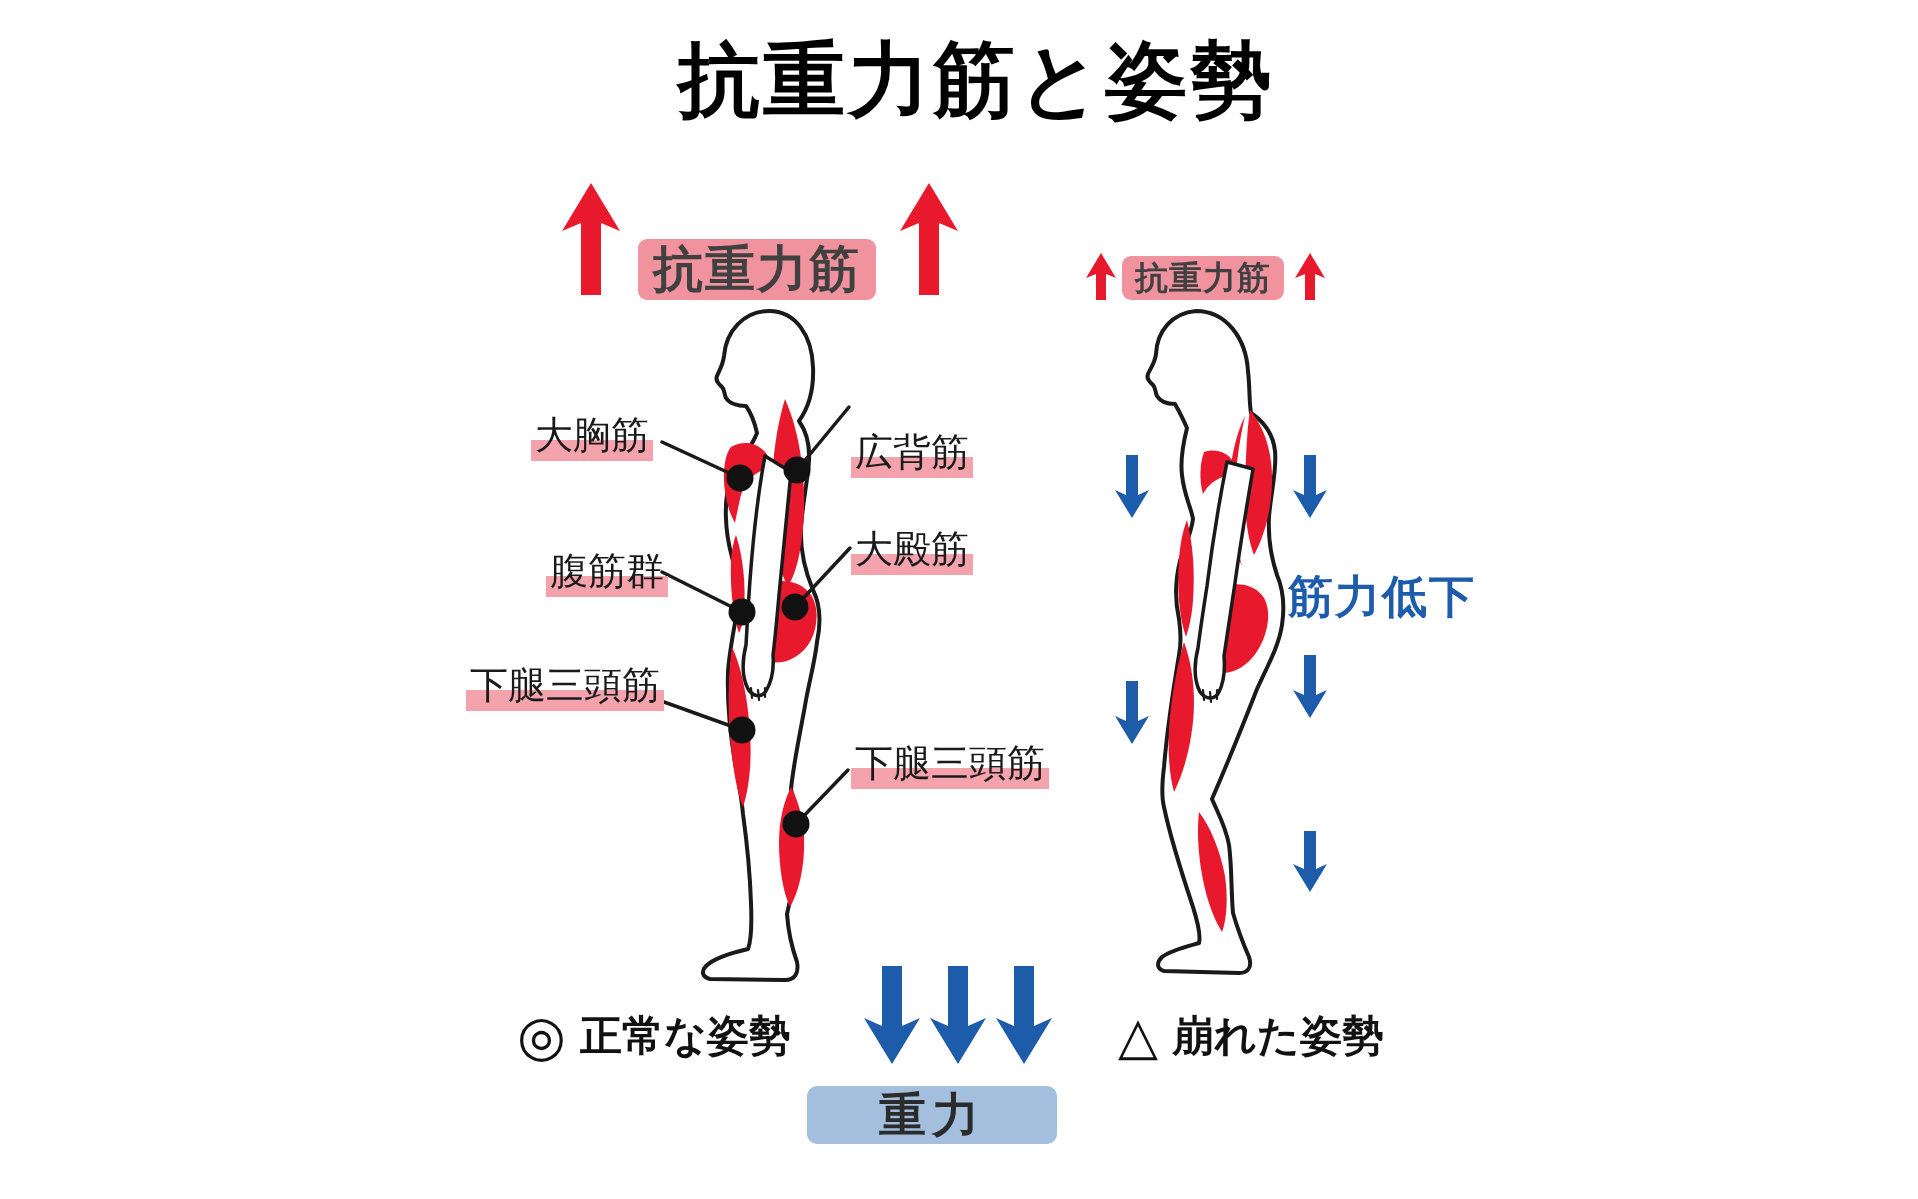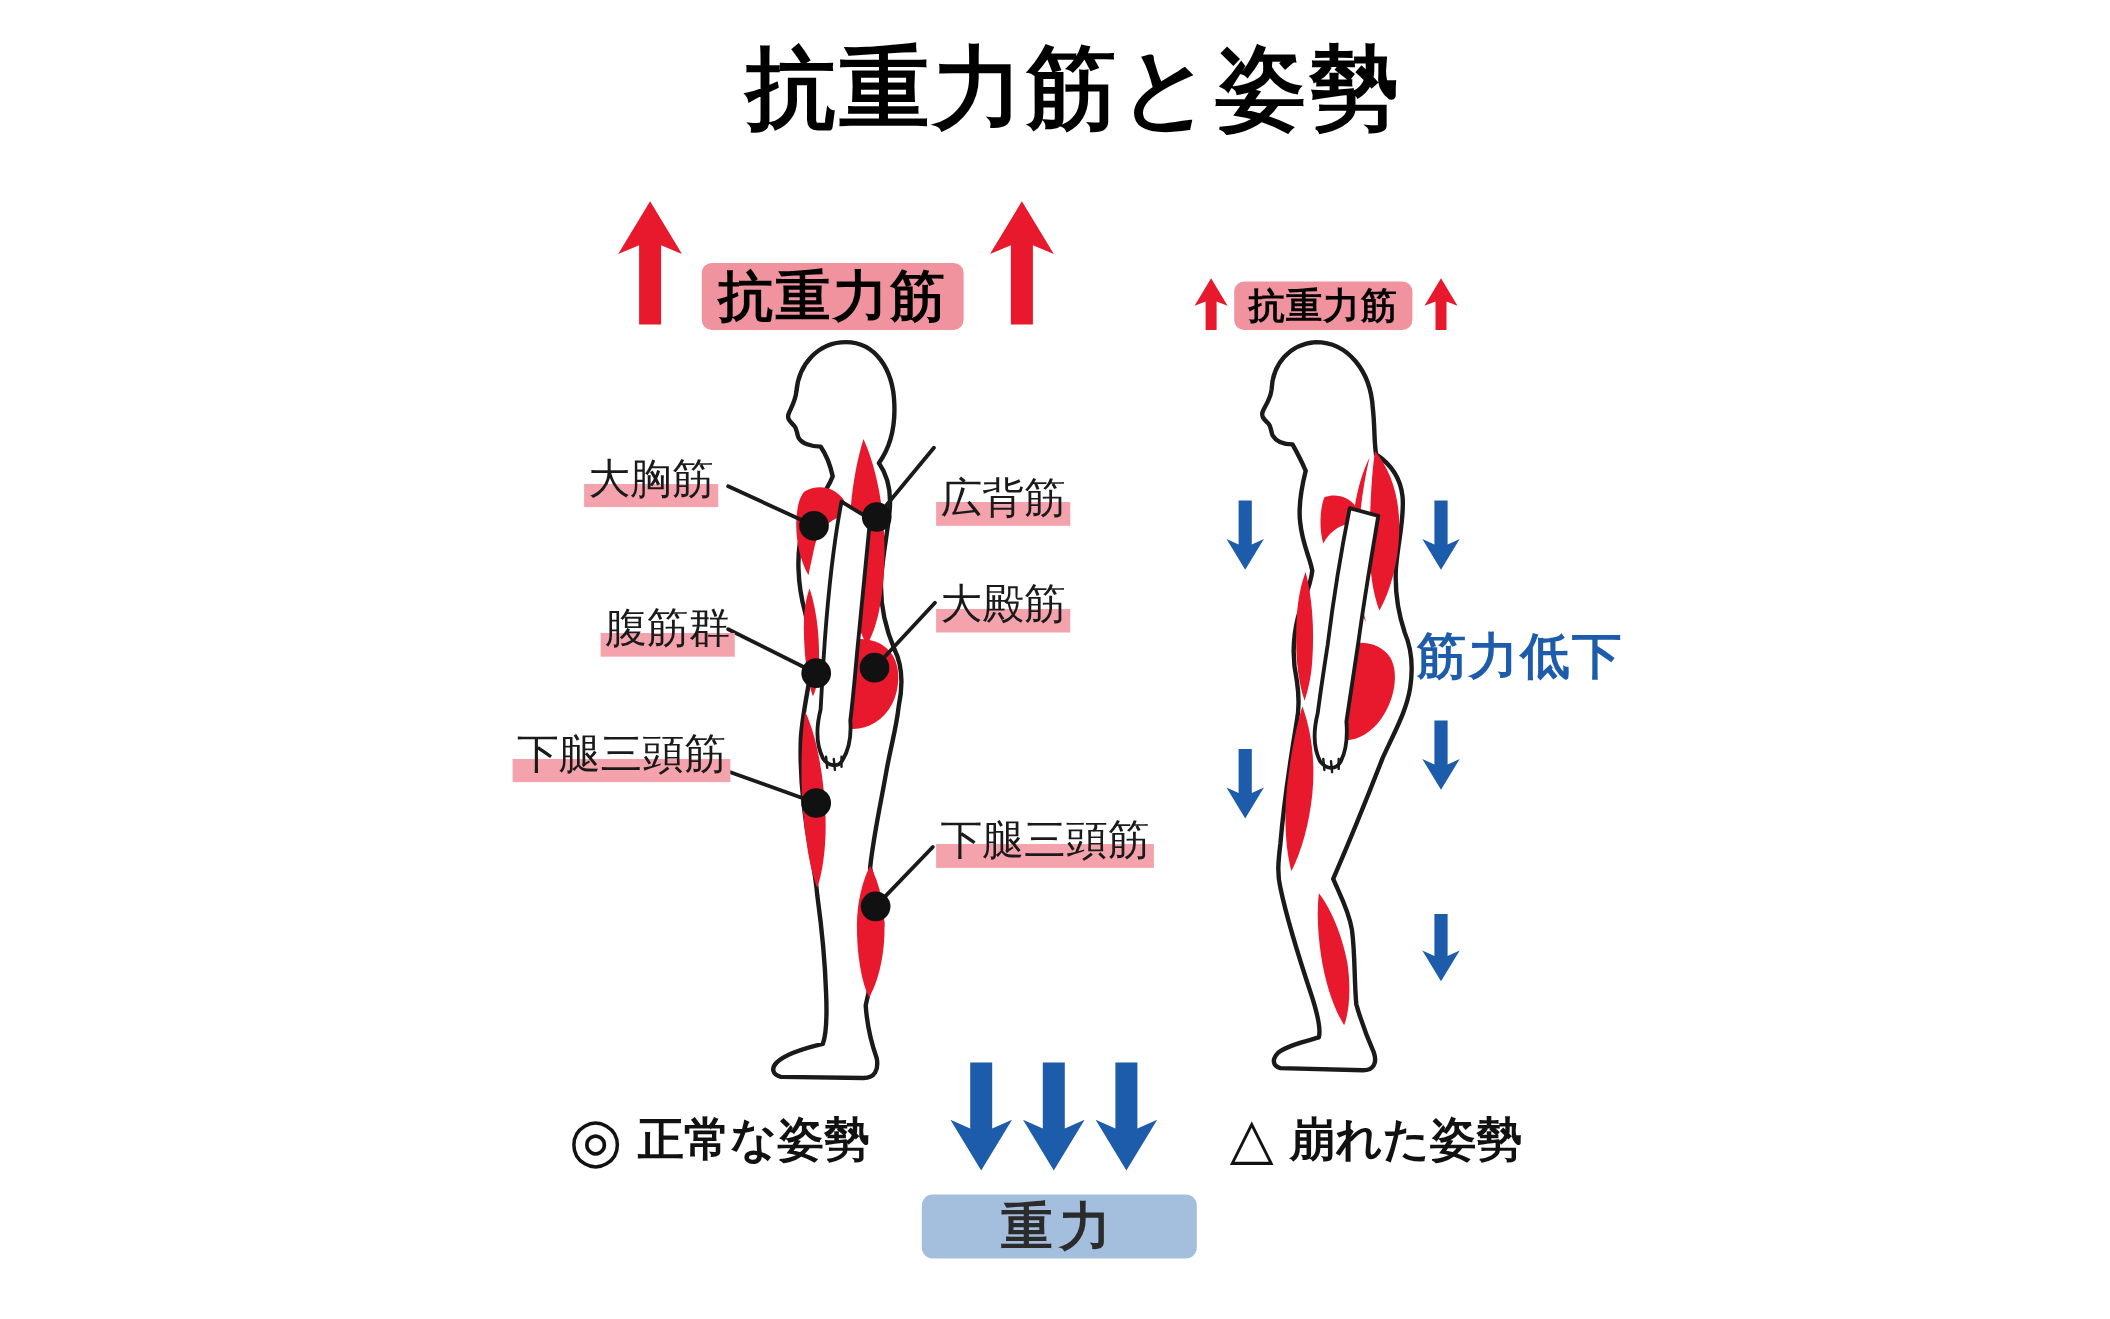--- a/index.html
+++ b/index.html
@@ -8,21 +8,21 @@
     font-family:"Liberation Sans","DejaVu Sans",sans-serif;color:#1a1a1a;
   }
   .abs{position:absolute;}
   svg.layer{position:absolute;left:0;top:0;width:1918px;height:1199px;}
 
   .title{
     left:0;right:0;top:26px;text-align:center;
     font-size:82px;font-weight:900;letter-spacing:3px;color:#000;padding-left:35px;
   }
   .badge{
-    background:#f0939e;border-radius:9px;color:#000000;
+    background:#f0939e;border-radius:9px;color:#404040;
     display:inline-block;
   }
   .badge-main{
     left:638px;top:239px;padding:0 15px;height:61px;line-height:61px;
     font-size:50px;font-weight:900;letter-spacing:2px;
   }
   .badge-small{
     left:1122px;top:256px;padding:0 13px;height:44px;line-height:44px;
     font-size:33px;font-weight:600;letter-spacing:1px;
   }
@@ -47,21 +47,21 @@
   .caption{
     font-size:42px;font-weight:800;color:#111;white-space:nowrap;display:flex;align-items:center;gap:14px;
   }
   .caption .shape-icon{font-weight:400;line-height:1;}
   .cap-left{left:517px;top:1008px;}
   .cap-left .shape-icon{font-size:56px;}
   .cap-right{left:1118px;top:1008px;}
   .cap-right .shape-icon{font-size:52px;}
 
   .gravity-box{
-    left:838px;top:1086px;width:250px;height:58px;line-height:58px;
+    left:807px;top:1086px;width:250px;height:58px;line-height:58px;
     background:#a3bfdd;border-radius:10px;text-align:center;
     font-size:47px;font-weight:900;color:#2b2b2b;letter-spacing:6px;
   }
 </style>
 </head>
 <body>
 
 <div class="canvas">
 
   <svg class="layer" viewBox="0 0 1918 1199" aria-hidden="true">

